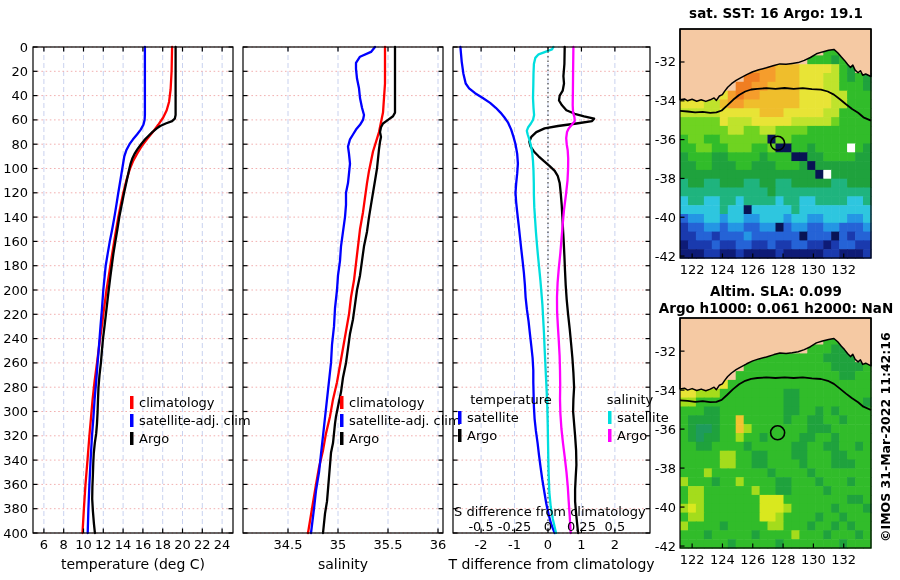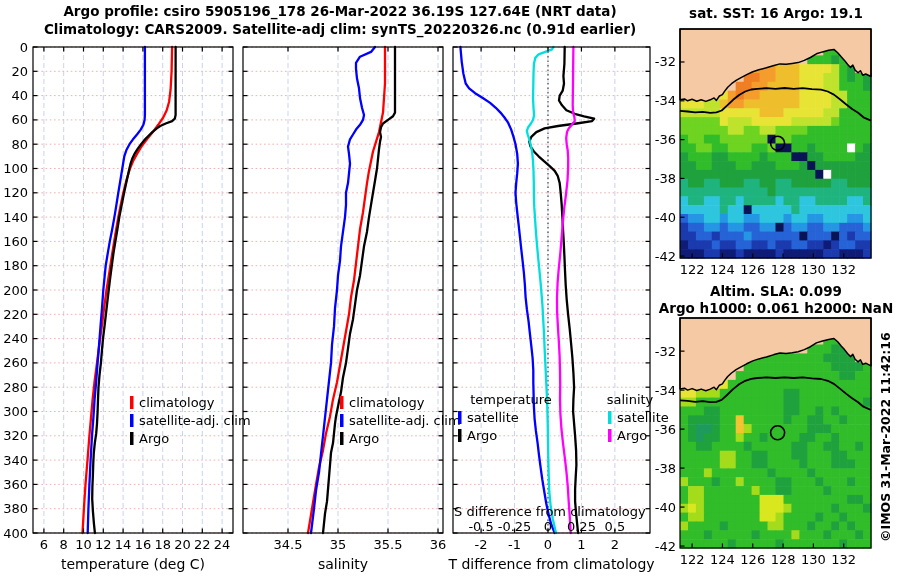--- a/index.html
+++ b/index.html
@@ -1659,19 +1659,17 @@
         <line x1="680" y1="429.1016949152542" x2="684.5" y2="429.1016949152542" stroke="#000" stroke-width="1.2"></line>
         <text x="676" y="433.6016949152542" font-size="13" text-anchor="end" fill="#000">-36</text>
         <line x1="680" y1="468.0847457627118" x2="684.5" y2="468.0847457627118" stroke="#000" stroke-width="1.2"></line>
         <text x="676" y="472.5847457627118" font-size="13" text-anchor="end" fill="#000">-38</text>
         <line x1="680" y1="507.06779661016947" x2="684.5" y2="507.06779661016947" stroke="#000" stroke-width="1.2"></line>
         <text x="676" y="511.56779661016947" font-size="13" text-anchor="end" fill="#000">-40</text>
         <line x1="680" y1="546.0508474576271" x2="684.5" y2="546.0508474576271" stroke="#000" stroke-width="1.2"></line>
         <text x="676" y="550.5508474576271" font-size="13" text-anchor="end" fill="#000">-42</text>
       </g>
     </svg>
-  <div id="title1" class="ttl">Argo profile: csiro 5905196_178 26-Mar-2022 36.19S 127.64E (NRT data)</div>
-  <div id="title2" class="ttl">Climatology: CARS2009. Satellite-adj clim: synTS_20220326.nc (0.91d earlier)</div>
   <div id="map1-title" class="ttl">sat. SST: 16 Argo: 19.1</div>
   <div id="map2-title1" class="ttl">Altim. SLA: 0.099</div>
   <div id="map2-title2" class="ttl">Argo h1000: 0.061 h2000: NaN</div>
   <div id="credit">©IMOS 31-Mar-2022 11:42:16</div>
 </div>
 
 </body></html>

